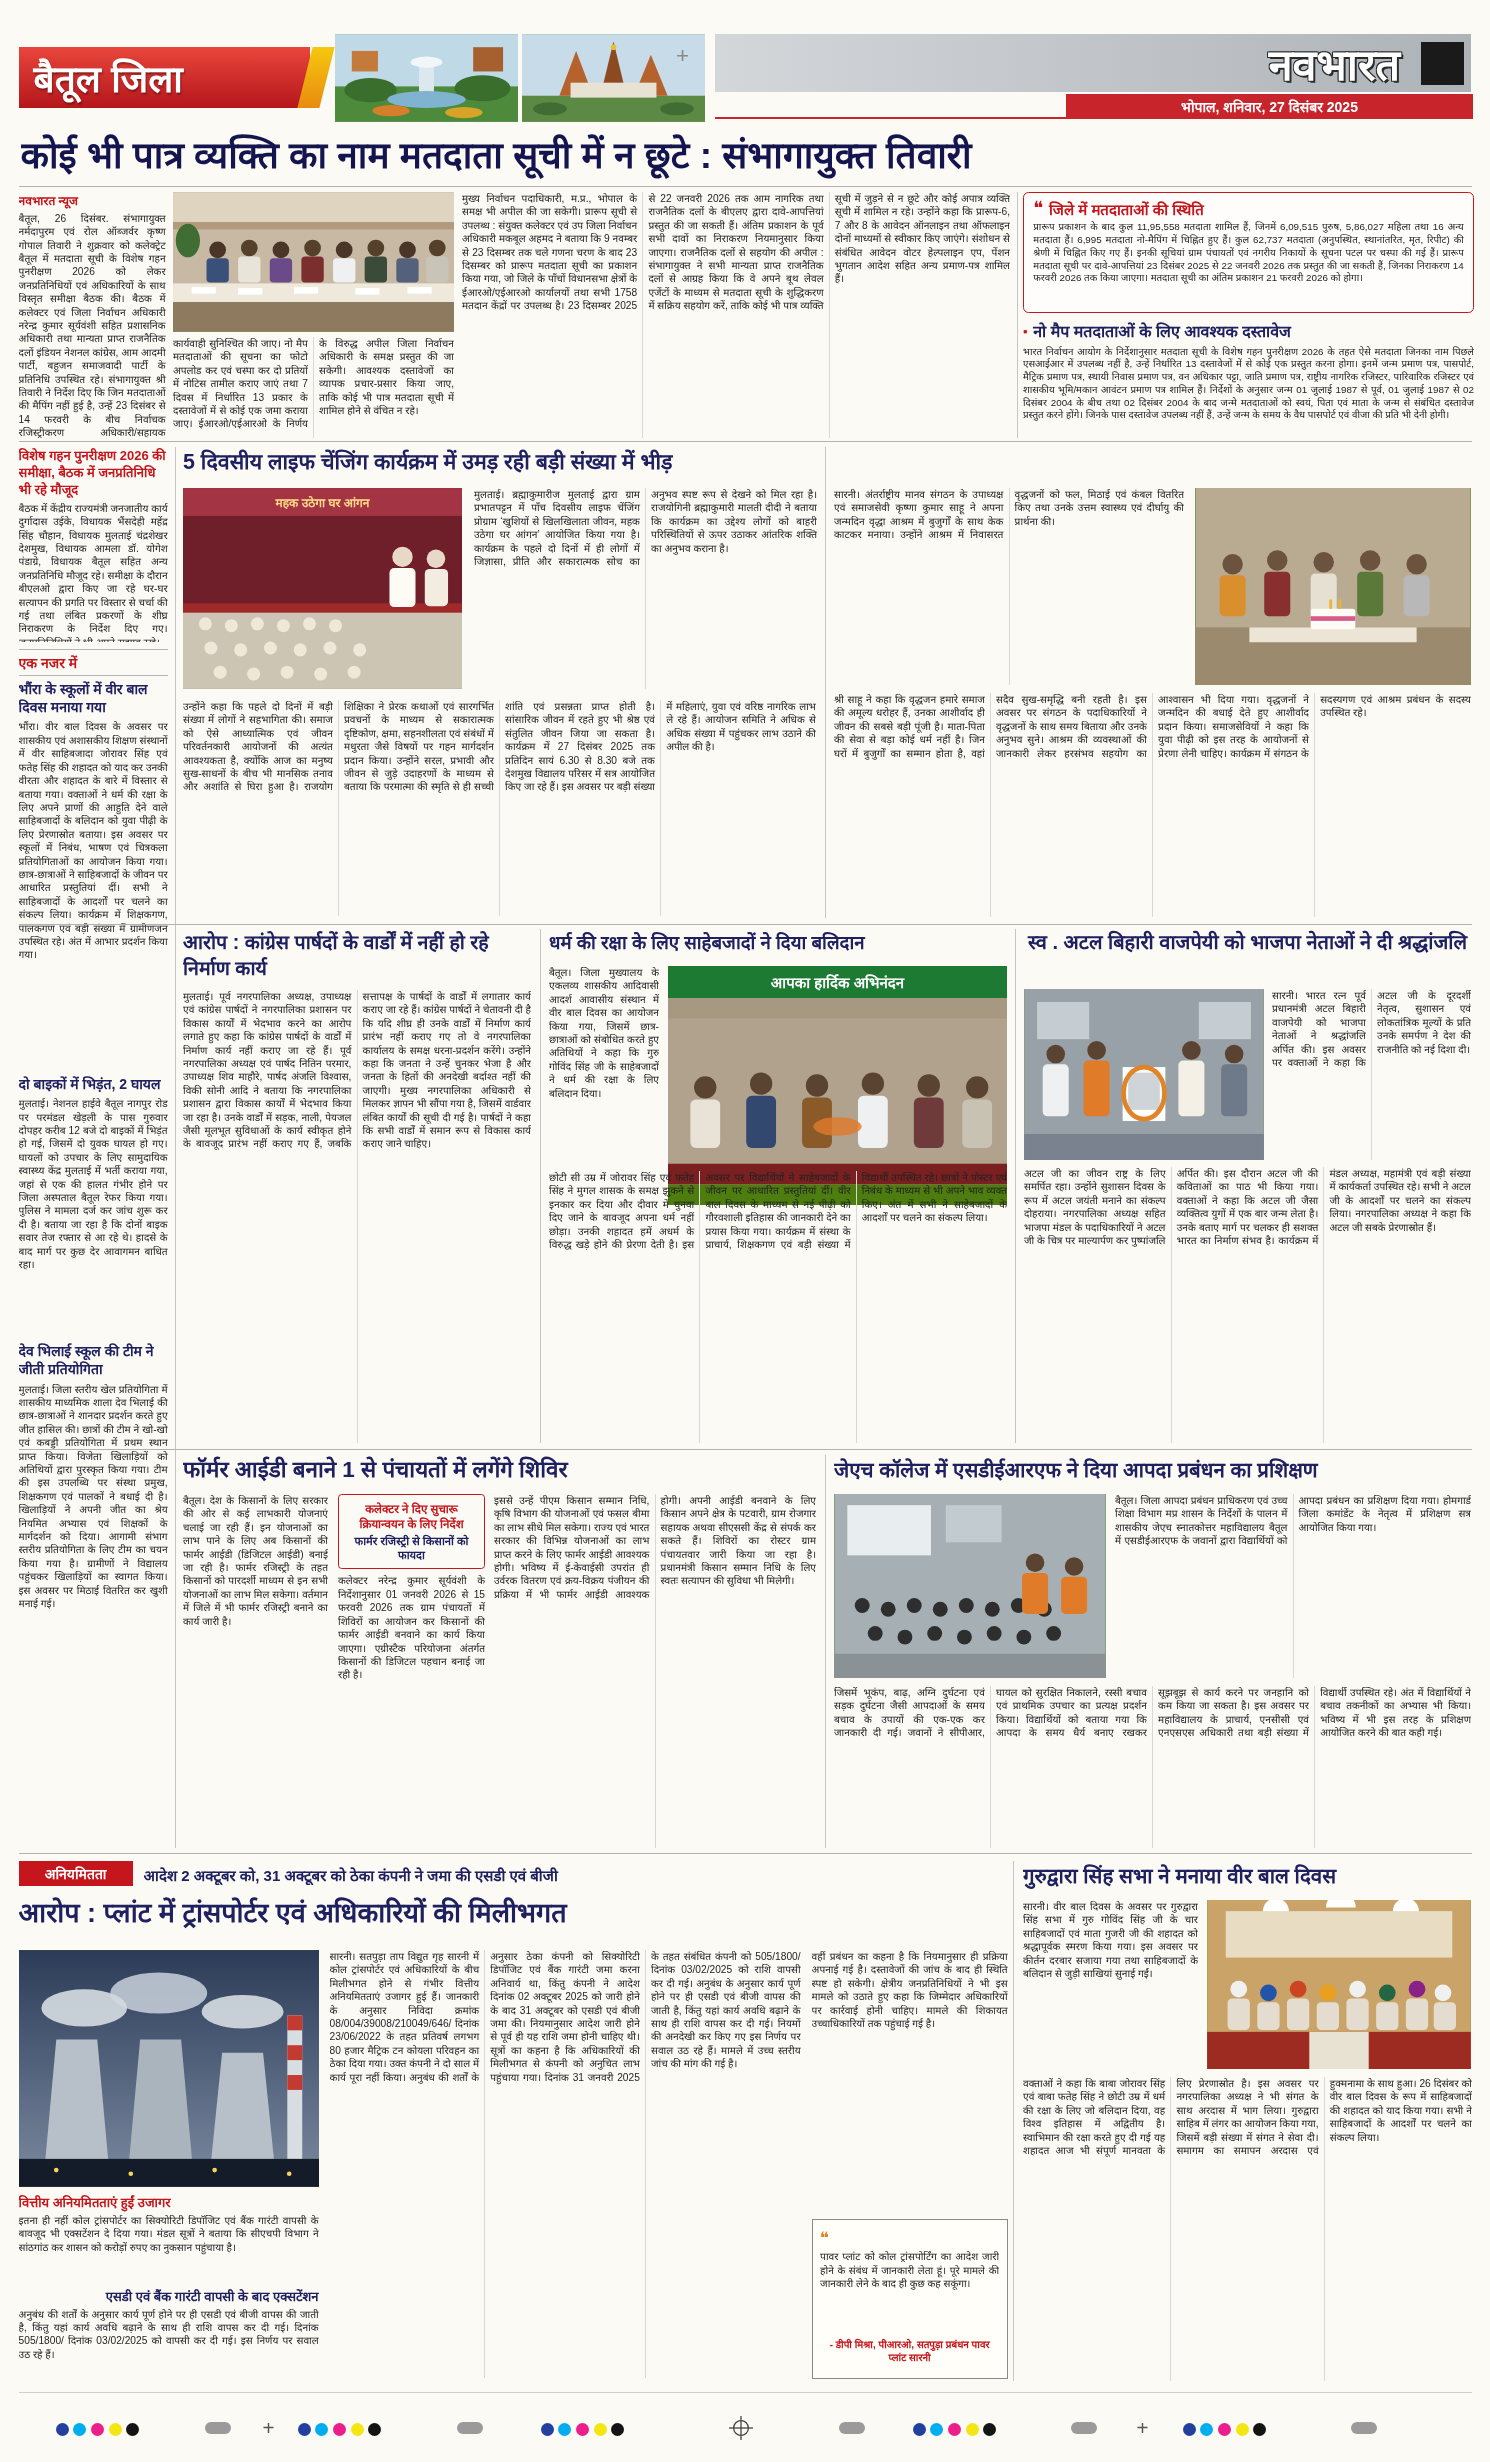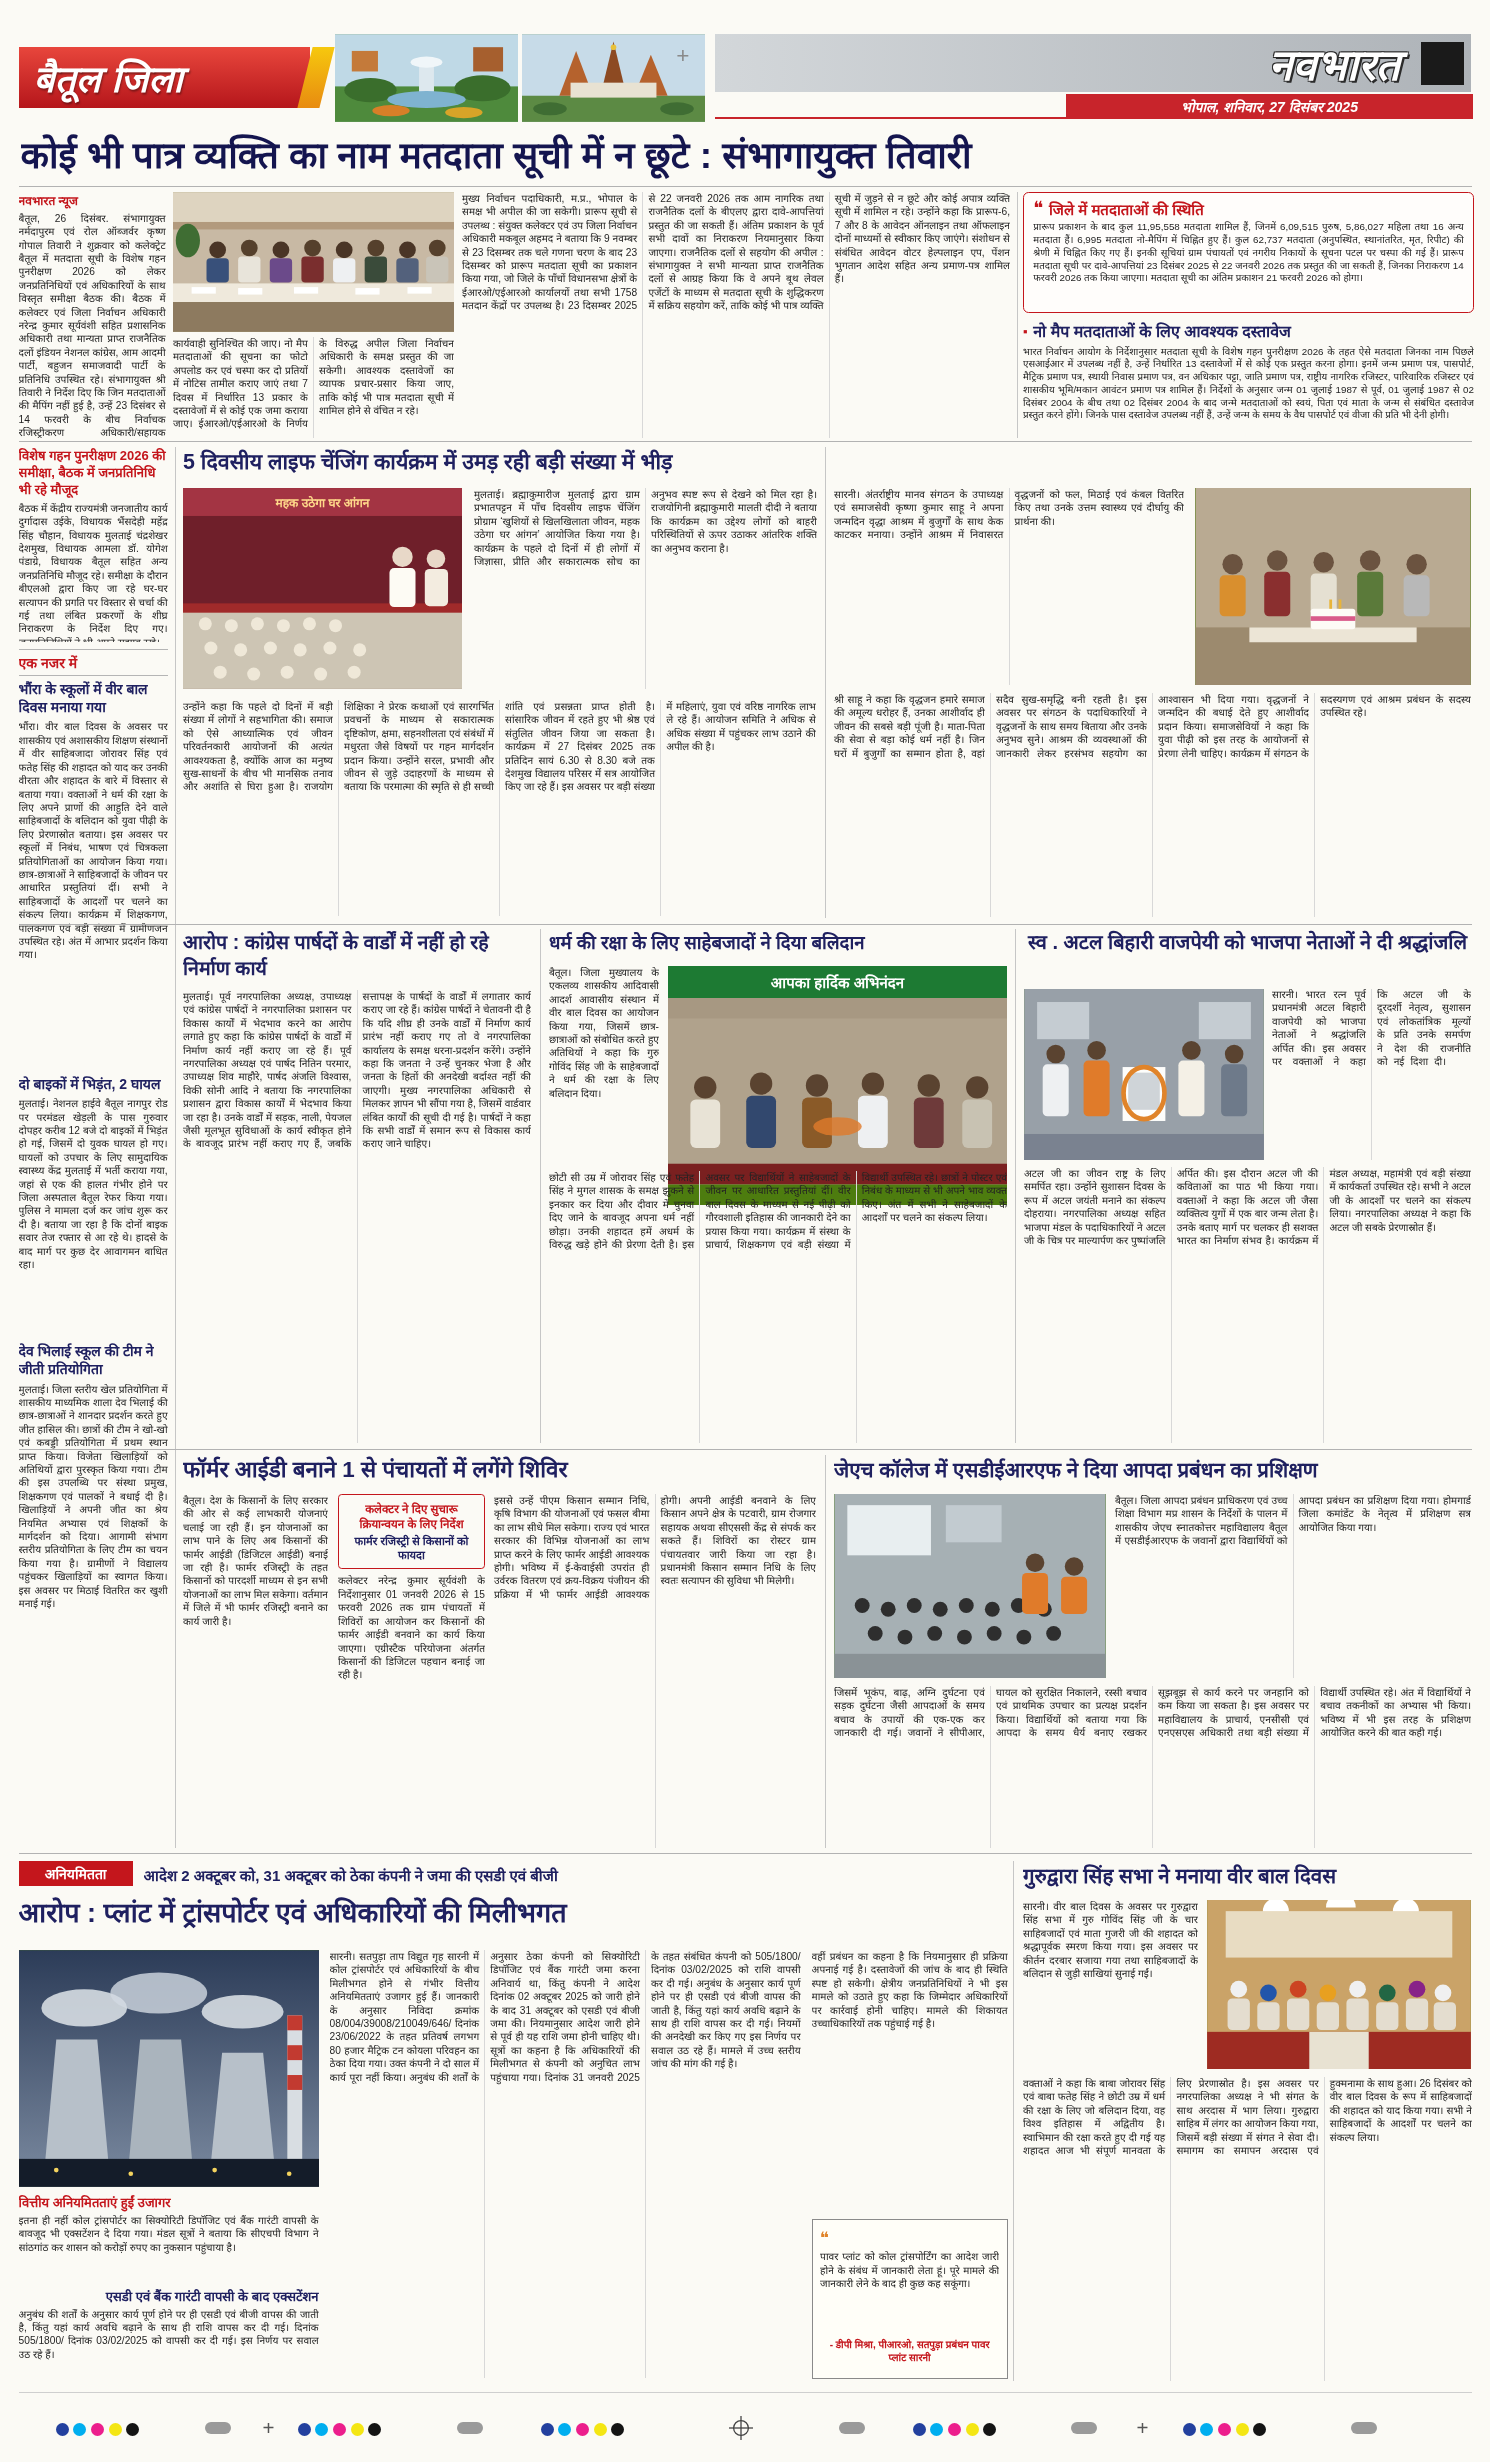--- a/index.html
+++ b/index.html
@@ -21,21 +21,21 @@
   .photo svg{display:block;width:100%;height:100%;}
   .dot{display:inline-block;width:13px;height:13px;border-radius:50%;margin-right:4.7px;vertical-align:middle;}
   .oval{display:inline-block;width:26px;height:12px;border-radius:6.5px;background:#9a9a9a;vertical-align:middle;}
   .d1{background:#23409e;} .d2{background:#00aeef;} .d3{background:#ec1e8c;} .d4{background:#f4e613;} .d5{background:#141414;}
 </style>
 </head>
 <body>
 
 <div class="page">
 
-  <div class="abs" style="left:0;top:0;width:1490px;height:127px;font-style:italic;">
+  <div class="abs" style="left:0;top:0;width:1490px;height:127px;">
     <div class="abs" style="left:18.6px;top:47px;width:291px;height:61px;background:linear-gradient(180deg,#e8463c,#b5161b);display:flex;align-items:center;padding-left:15px;">
       <span style="color:#fff;font-size:37px;font-weight:bold;text-shadow:0.9px 1.9px 1.9px rgba(0,0,0,.35);white-space:nowrap;">बैतूल जिला</span>
     </div>
     <div class="abs" style="left:305px;top:47px;width:22.4px;height:61px;background:linear-gradient(180deg,#f6c80e,#e88b10);transform:skewX(-14deg);"></div>
 
     <div class="photo" style="left:335px;top:34px;width:183px;height:88px;">
       <svg viewBox="0 0 196 94">
           <rect width="196" height="94" fill="#bfd9e6"></rect>
           <rect y="56" width="196" height="38" fill="#4e8a3c"></rect>
           <ellipse cx="38" cy="60" rx="28" ry="13" fill="#3a6e2c"></ellipse>
@@ -274,21 +274,21 @@
             <rect x="166" y="77" width="28" height="60" rx="5" fill="#f4f0e6"></rect>
             <circle cx="226" cy="70" r="10" fill="#5a4330"></circle>
             <rect x="212" y="81" width="28" height="56" rx="5" fill="#6e7a8a"></rect>
           </g>
           <rect x="106" y="84" width="46" height="58" fill="#fdfdfb"></rect>
           <rect x="112" y="90" width="34" height="40" fill="#cfd4d8"></rect>
           <ellipse cx="129" cy="112" rx="22" ry="28" fill="none" stroke="#e0842a" stroke-width="5"></ellipse>
           <rect y="156" width="258" height="28" fill="#7a8290"></rect>
         </svg>
     </div>
-    <div class="abs hbody c2" style="left:248px;top:60px;width:199px;height:171px;font-family:Liberation Mono, monospace;">सारनी। भारत रत्न पूर्व प्रधानमंत्री अटल बिहारी वाजपेयी को भाजपा नेताओं ने श्रद्धांजलि अर्पित की। इस अवसर पर वक्ताओं ने कहा कि अटल जी के दूरदर्शी नेतृत्व, सुशासन एवं लोकतांत्रिक मूल्यों के प्रति उनके समर्पण ने देश की राजनीति को नई दिशा दी।</div>
+    <div class="abs hbody c2" style="left:248px;top:60px;width:199px;height:171px;">सारनी। भारत रत्न पूर्व प्रधानमंत्री अटल बिहारी वाजपेयी को भाजपा नेताओं ने श्रद्धांजलि अर्पित की। इस अवसर पर वक्ताओं ने कहा कि अटल जी के दूरदर्शी नेतृत्व, सुशासन एवं लोकतांत्रिक मूल्यों के प्रति उनके समर्पण ने देश की राजनीति को नई दिशा दी।</div>
     <div class="abs hbody c3" style="left:0;top:238px;width:447px;height:276px;">अटल जी का जीवन राष्ट्र के लिए समर्पित रहा। उन्होंने सुशासन दिवस के रूप में अटल जयंती मनाने का संकल्प दोहराया। नगरपालिका अध्यक्ष सहित भाजपा मंडल के पदाधिकारियों ने अटल जी के चित्र पर माल्यार्पण कर पुष्पांजलि अर्पित की। इस दौरान अटल जी की कविताओं का पाठ भी किया गया। वक्ताओं ने कहा कि अटल जी जैसा व्यक्तित्व युगों में एक बार जन्म लेता है। उनके बताए मार्ग पर चलकर ही सशक्त भारत का निर्माण संभव है। कार्यक्रम में मंडल अध्यक्ष, महामंत्री एवं बड़ी संख्या में कार्यकर्ता उपस्थित रहे। सभी ने अटल जी के आदर्शों पर चलने का संकल्प लिया। नगरपालिका अध्यक्ष ने कहा कि अटल जी सबके प्रेरणास्रोत हैं।</div>
   </div>
 
   <div class="hline" style="top:1449px;"></div>
 
   <div class="abs" style="left:183px;top:1455px;width:633px;height:393px;">
     <div class="headline" style="font-size:22.4px;line-height:30px;white-space:nowrap;overflow:hidden;">फॉर्मर आईडी बनाने 1 से पंचायतों में लगेंगे शिविर</div>
     <div class="abs hbody" style="left:0;top:39px;width:145px;height:354px;">बैतूल। देश के किसानों के लिए सरकार की ओर से कई लाभकारी योजनाएं चलाई जा रही हैं। इन योजनाओं का लाभ पाने के लिए अब किसानों की फार्मर आईडी (डिजिटल आईडी) बनाई जा रही है। फार्मर रजिस्ट्री के तहत किसानों को पारदर्शी माध्यम से इन सभी योजनाओं का लाभ मिल सकेगा। वर्तमान में जिले में भी फार्मर रजिस्ट्री बनाने का कार्य जारी है।</div>
     <div class="abs" style="left:155px;top:39px;width:147px;height:354px;overflow:hidden;">
       <div style="border:1.9px solid #c4161c;border-radius:3.7px;padding:5.6px;margin-bottom:5.6px;">

